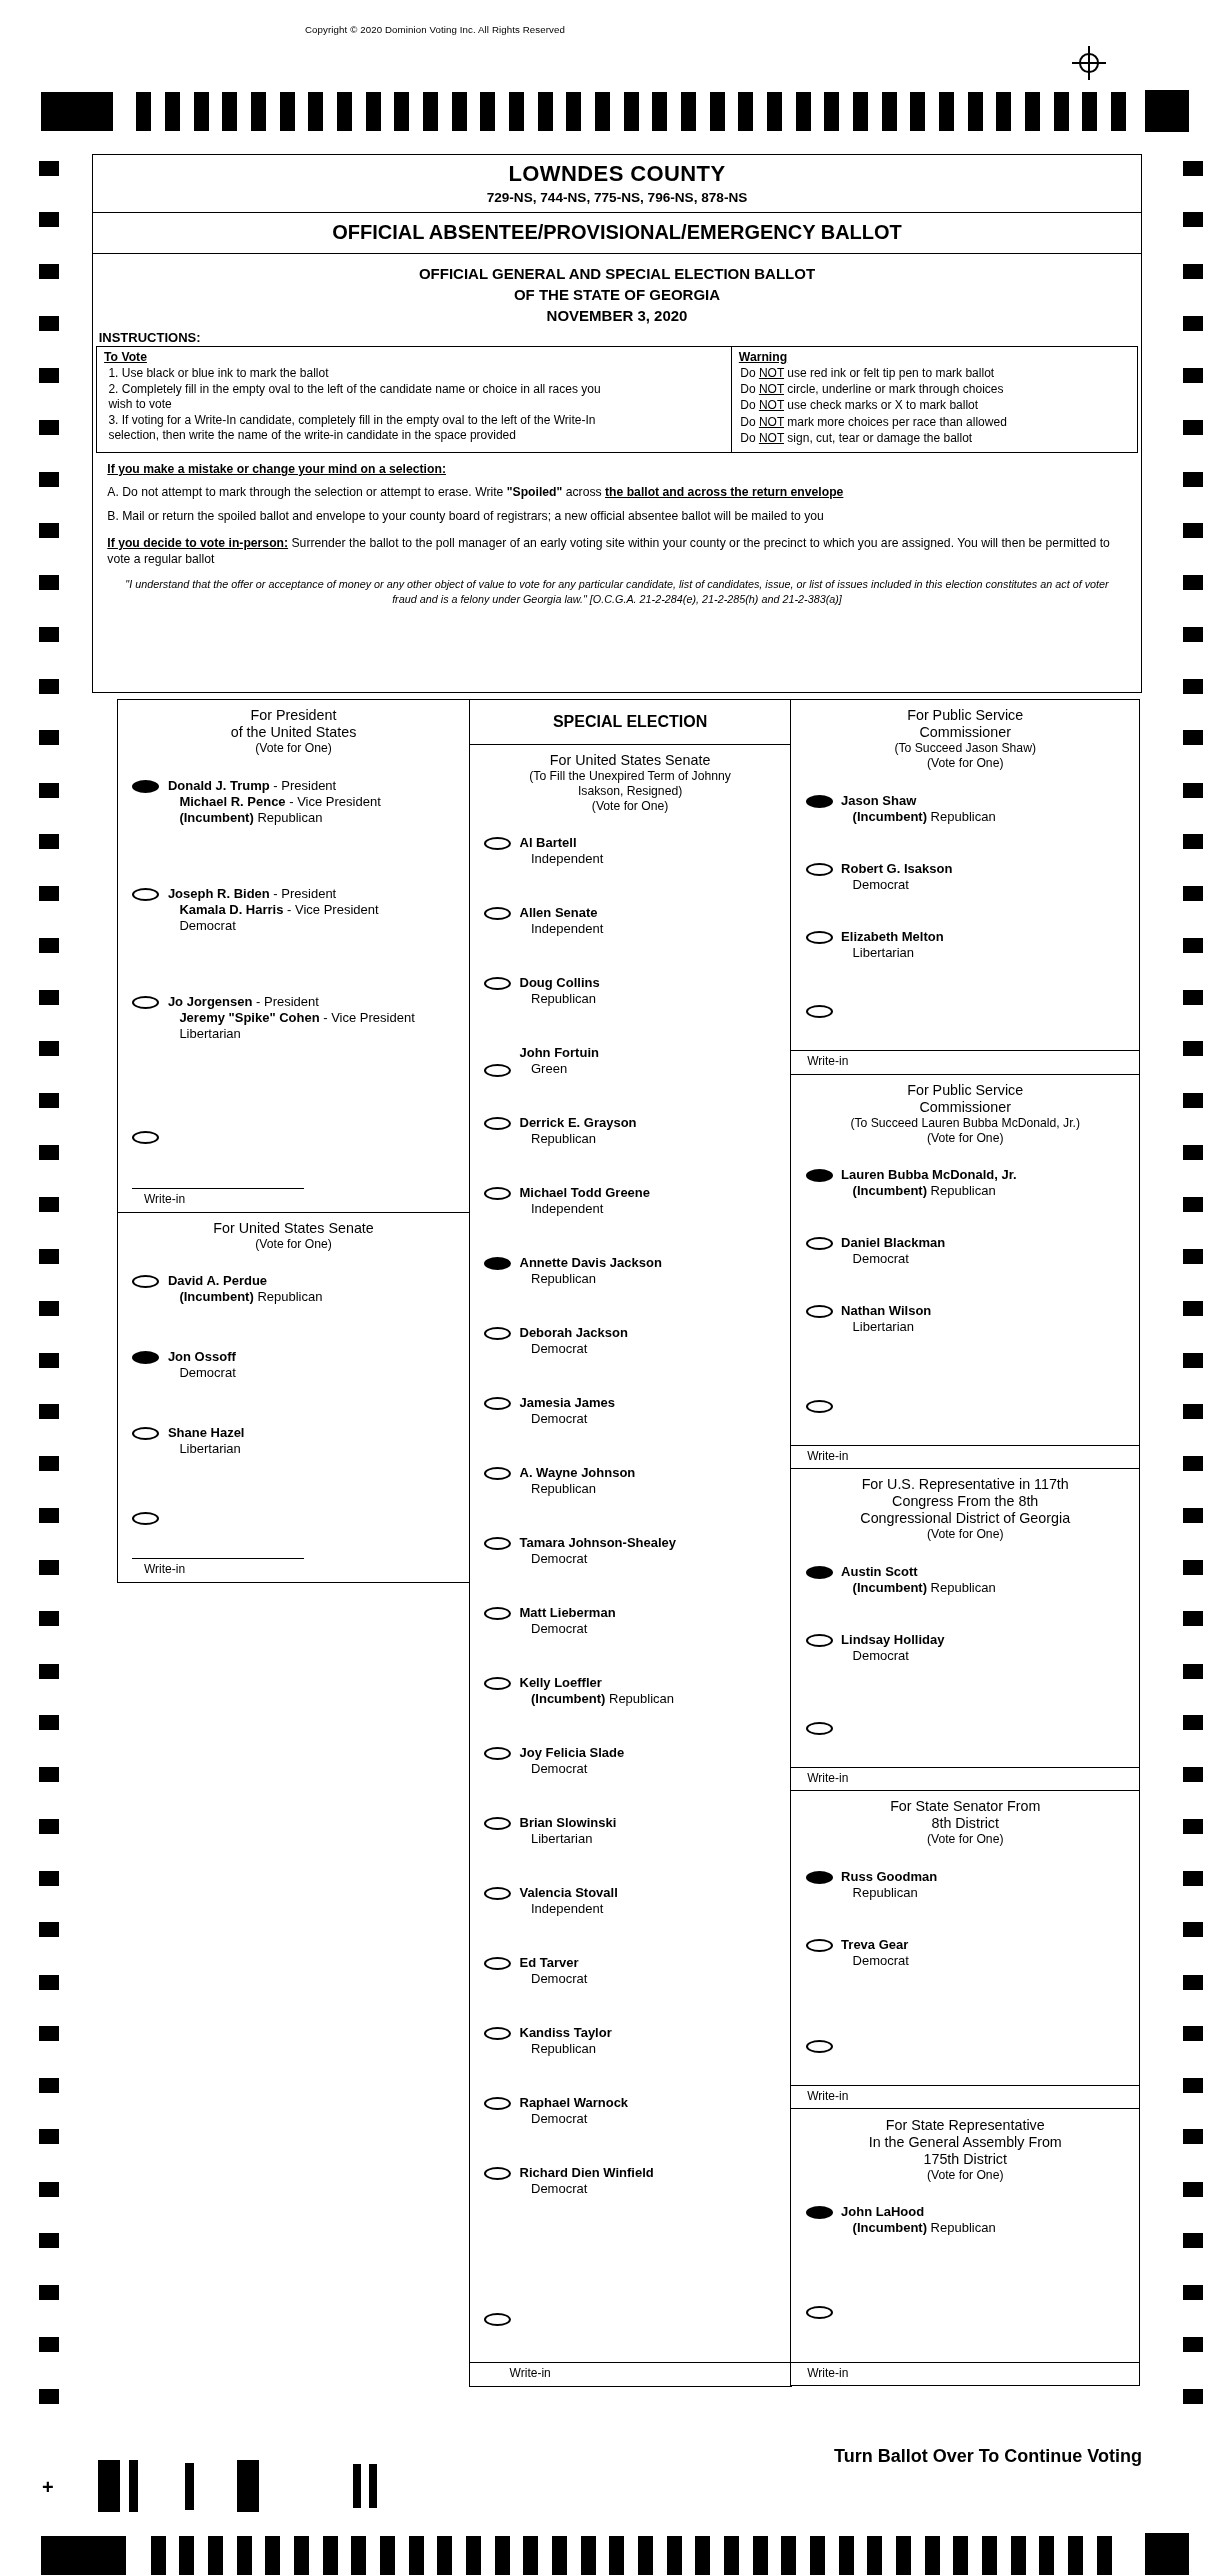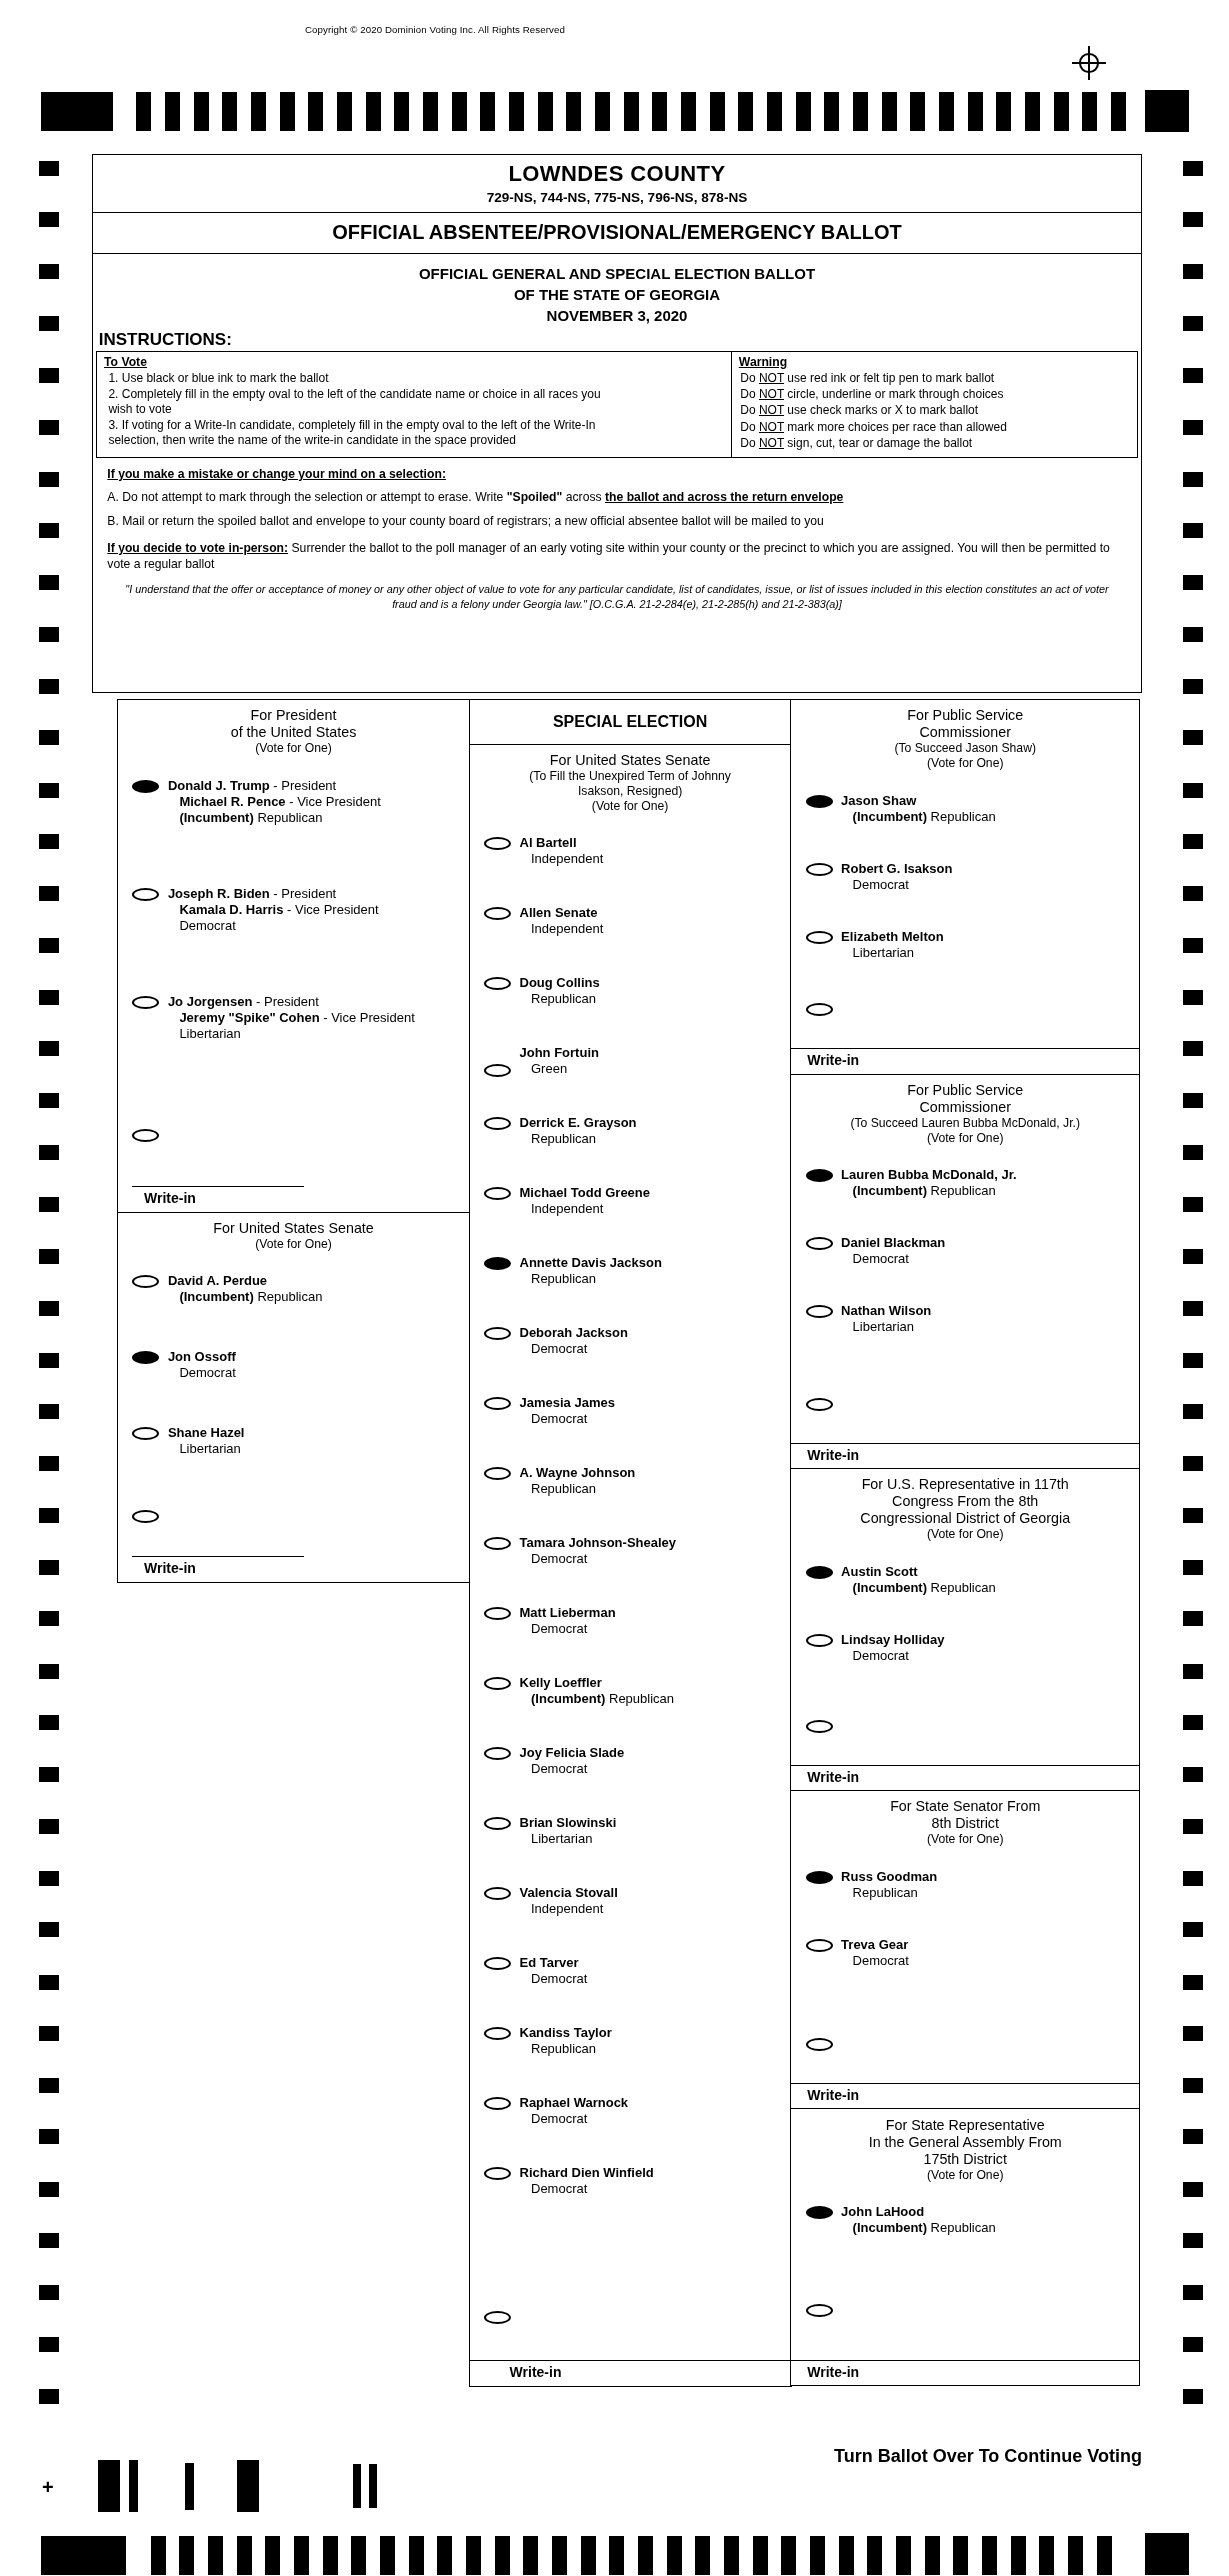--- a/index.html
+++ b/index.html
@@ -17,21 +17,21 @@
   .rm-h { position:absolute; left:0; right:0; top:16px; height:2.2px; background:#000; }
   .rm-v { position:absolute; top:0; bottom:0; left:16px; width:2.2px; background:#000; }
 
   
   .headbox { position:absolute; left:92px; top:154px; width:1050px; height:539px; border:1.4px solid #000; overflow:hidden; }
   .county-row { border-bottom:1.4px solid #000; text-align:center; padding:5.7px 0 6.5px; }
   .county { font-size:22px; font-weight:bold; letter-spacing:0.4px; }
   .precincts { font-size:13.6px; font-weight:bold; margin-top:3.6px; }
   .ballot-type { border-bottom:1.4px solid #000; text-align:center; font-size:20px; font-weight:bold; padding:8.6px 0; }
   .election-block { text-align:center; font-size:15px; font-weight:bold; padding:8.6px 0 1.4px; line-height:21px; }
-  .ins-heading { font-size:17px; font-weight:bold; margin:2.9px 0 1.4px 5.7px; }
+  .ins-heading { font-size:13px; font-weight:bold; margin:2.9px 0 1.4px 5.7px; }
   .ins-boxes { display:flex; align-items:stretch; margin:0 2.9px; }
   .tovote-box { width:61%; border:1.4px solid #000; padding:2.9px 7.2px 5.7px; }
   .warning-box { width:39%; border:1.4px solid #000; border-left:none; padding:2.9px 7.2px 5.7px; }
   .ins-title { font-size:12.2px; font-weight:bold; text-decoration:underline; }
   .ins-item { font-size:12px; line-height:15px; margin:1.4px 0 0 4.3px; }
   .tovote-box .ins-item { max-width:502px; }
   .warning-box .ins-item { margin-left:1.4px; }
   .mistake { margin:8.6px 14.3px 0; font-size:12.2px; line-height:16px; }
   .mi-a { margin-top:6.5px; }
   .mi-b { margin-top:8px; }
@@ -51,21 +51,21 @@
   .oval { width:27px; height:13px; border:2.2px solid #000; border-radius:50%; flex:none; background:#fff; }
   .oval.filled { background:#000; }
   .cand .oval { margin:2.2px 0 0 14.3px; }
   .cand-text { margin-left:8.6px; font-size:13px; line-height:16px; }
   .cl.rest { margin-left:11.5px; }
   .writein { margin-top:auto; display:flex; flex-direction:column; }
   .writein .oval { margin-left:14.3px; }
   .wi-line { border-top:1.4px solid #000; height:0; }
   .wi-line.partial { width:172px; margin-left:14.3px; }
   .wi-line.full { width:100%; }
-  .wi-label { font-size:14px; font-weight:bold; margin:2.9px 0 5.7px 18.6px; }
+  .wi-label { font-size:12px; font-weight:normal; margin:2.9px 0 5.7px 18.6px; }
 
   
   .turnover { position:absolute; top:2446px; right:87px; font-size:18px; font-weight:bold; }
   .plus-bl { position:absolute; left:42px; top:2476px; font-size:20px; font-weight:bold; }
 </style>
 </head>
 <body>
 
 <div class="page">
 

